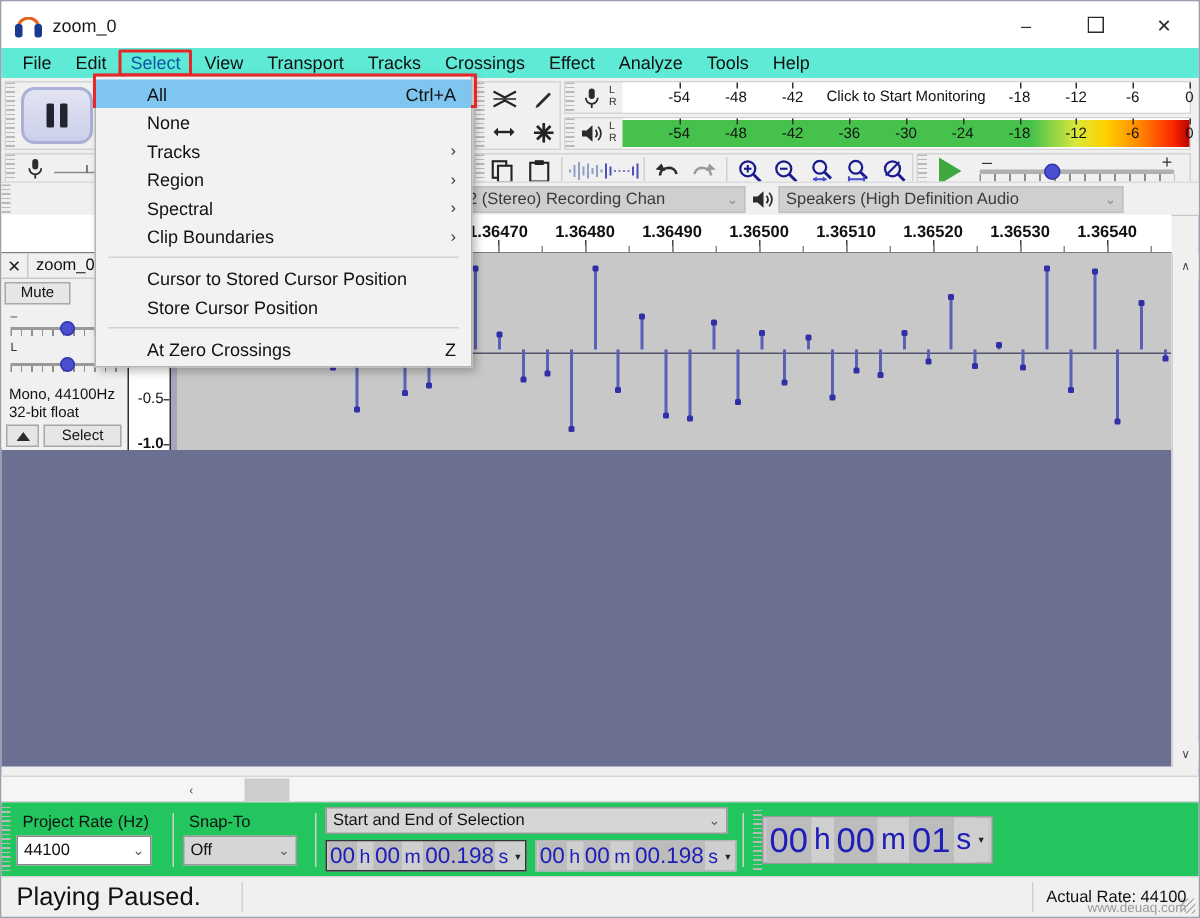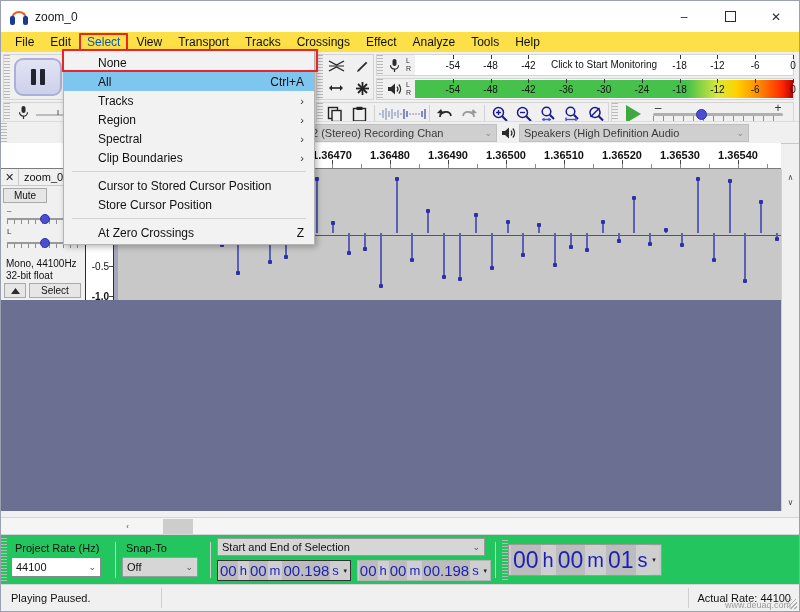--- a/index.html
+++ b/index.html
@@ -43,21 +43,21 @@
     position: absolute; right: 0; top: 0; height: 31px; display: flex;
   }
   .win-btn {
     width: 46px; height: 31px; display: flex; align-items: center; justify-content: center;
     font-size: 12px; color: #2b2b2b;
   }
 
   
   .menubar {
     position: absolute; top: 31px; left: 0; width: 798px; height: 20px;
-    background: #fde047;
+    background: #5eead4;
     display: flex; align-items: center; padding-left: 6px;
   }
   .menu-item {
     padding: 2px 8px; font-size: 12px; color: #111; line-height: 14px;
     white-space: nowrap;
   }
   .menu-item.active {
     color: #1057a8;
     border: 2px solid #e8262a;
     padding: 0px 6px;
@@ -330,21 +330,21 @@
   }
   .bt-digit { font-size: 23px; color: #1d1db8; padding: 0 2px; background: #bcbcbc; line-height: 30px; }
   .bt-unit { font-size: 20px; color: #1d1db8; padding: 0 2px; background: #cfcfcf; line-height: 30px; }
 
   
   .statusbar {
     position: absolute; bottom: 0; left: 0; width: 798px; height: 27px;
     background: #f0f0f0; border-top: 1px solid #d5d5d5;
     display: flex; align-items: center;
   }
-  .status-left { font-size: 11px; color: #111; padding-left: 10px; width: 160px; }
+  .status-left { font-size: 17px; color: #111; padding-left: 10px; width: 160px; }
   .status-mid { flex: 1; border-left: 1px solid #cfcfcf; height: 20px; }
   .status-right {
     font-size: 11px; color: #111; border-left: 1px solid #cfcfcf;
     padding: 0 8px; height: 20px; display: flex; align-items: center; position: relative;
   }
   .watermark {
     position: absolute; right: 8px; bottom: -2px;
     font-size: 9px; color: #9a9a9a;
   }
   .grip-corner {
@@ -941,26 +941,26 @@
     <div class="status-right">
       <span>Actual Rate: 44100</span>
       <span class="watermark">www.deuaq.com</span>
     </div>
     <div class="grip-corner"></div>
   </div>
 
   <div class="dropdown">
     <div class="dd-highlight-box"></div>
     <div id="dd-list">
-        <div class="dd-item">
-          <span>None</span>
-        </div>
         <div class="dd-item highlight">
           <span>All</span>
           <span class="dd-accel">Ctrl+A</span>
+        </div>
+        <div class="dd-item">
+          <span>None</span>
         </div>
         <div class="dd-item">
           <span>Tracks</span>
           <span class="dd-arrow">›</span>
         </div>
         <div class="dd-item">
           <span>Region</span>
           <span class="dd-arrow">›</span>
         </div>
         <div class="dd-item">

